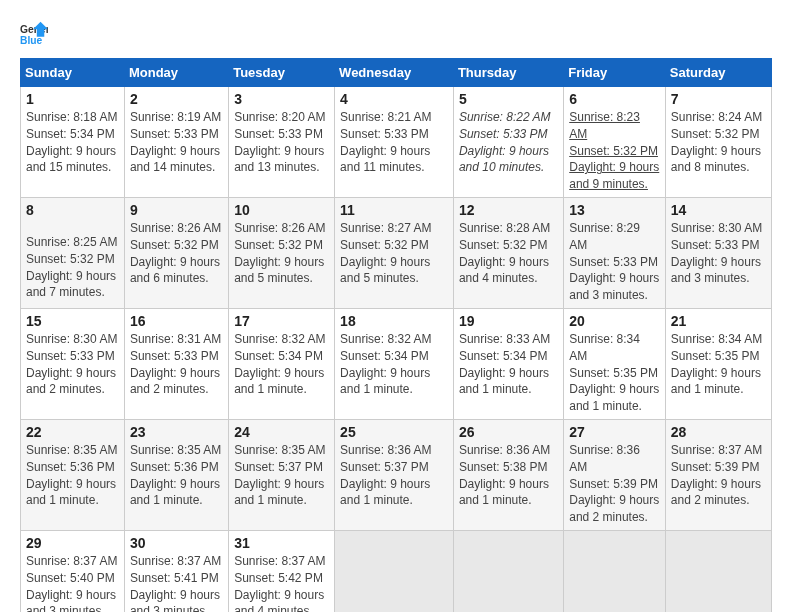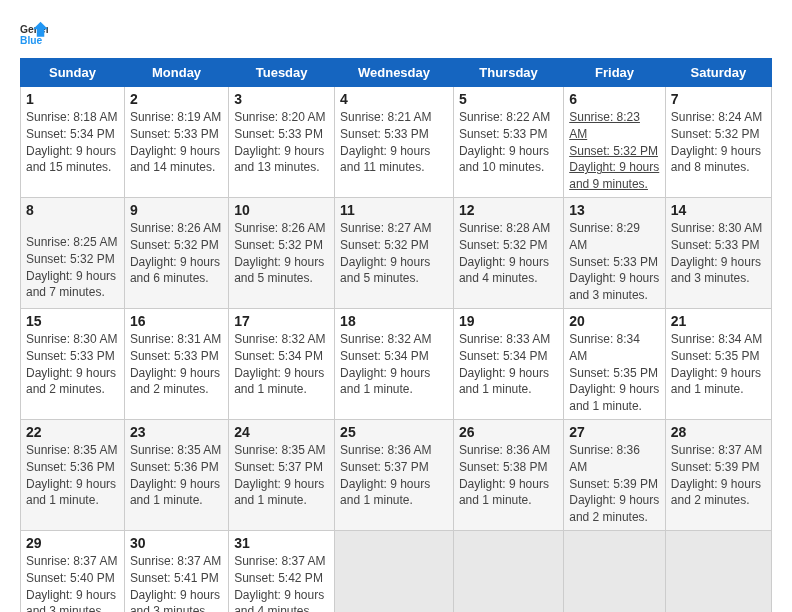--- a/index.html
+++ b/index.html
@@ -37,21 +37,21 @@
     }
     table {
       width: 100%;
       border-collapse: collapse;
       font-size: 10.5px;
     }
     thead tr th {
       background-color: #1565C0;
       color: #fff;
       padding: 6px 4px;
-      text-align: center;
+      text-align: left;
       font-size: 13px;
       font-weight: bold;
       border: 1px solid #1565C0;
     }
     tbody tr td {
       border: 1px solid #ccc;
       vertical-align: top;
       padding: 4px 5px;
       min-height: 80px;
       height: 80px;
@@ -126,21 +126,21 @@
 Daylight: 9 hours and 13 minutes.</div>
         </td>
         <td>
           <span class="day-num">4</span>
           <div class="day-info" style="white-space: pre-line;">Sunrise: 8:21 AM
 Sunset: 5:33 PM
 Daylight: 9 hours and 11 minutes.</div>
         </td>
         <td>
           <span class="day-num">5</span>
-          <div class="day-info" style="white-space: pre-line;">Sunrise: 8:22 AM
+          <div class="day-info" style="white-space: pre-line; font-style: italic;">Sunrise: 8:22 AM
 Sunset: 5:33 PM
 Daylight: 9 hours and 10 minutes.</div>
         </td>
         <td>
           <span class="day-num">6</span>
           <div class="day-info" style="white-space: pre-line; text-decoration: underline;">Sunrise: 8:23 AM
 Sunset: 5:32 PM
 Daylight: 9 hours and 9 minutes.</div>
         </td>
         <td>

